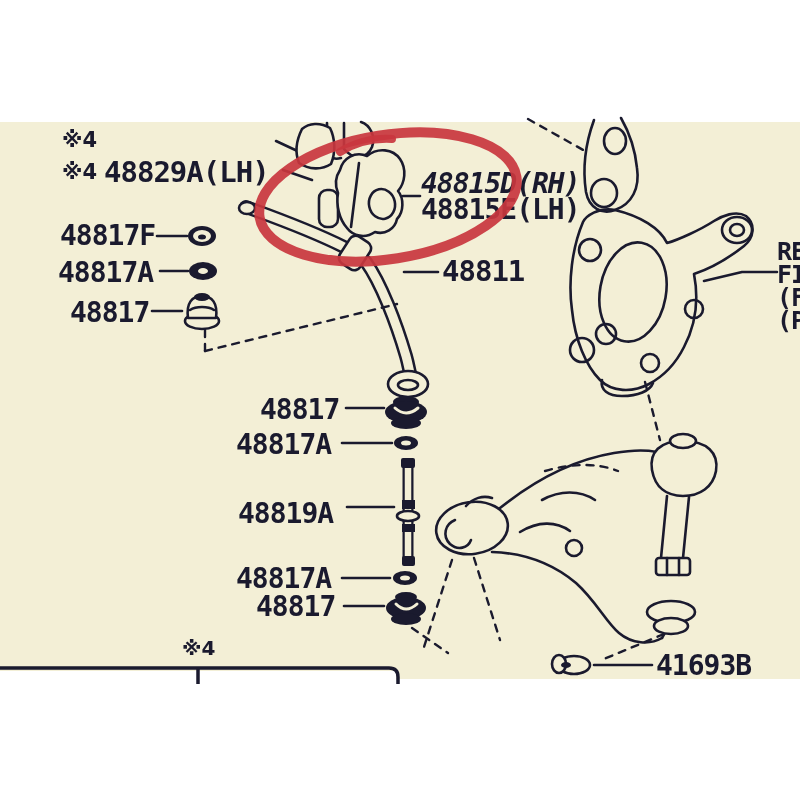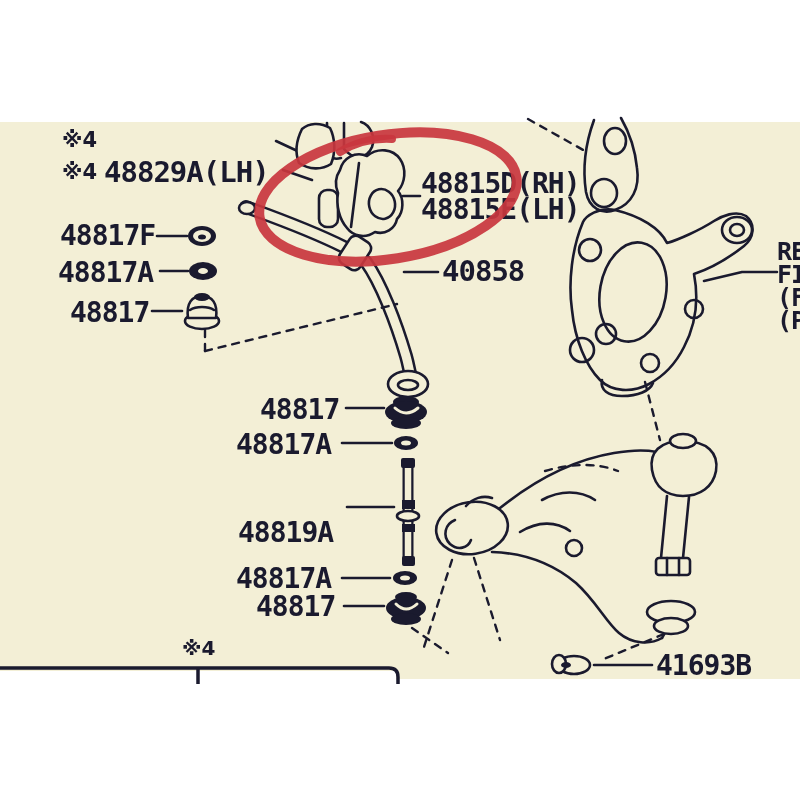--- a/index.html
+++ b/index.html
@@ -217,28 +217,28 @@
   </div>
   <div class="lblrow" style="left:62px;top:158px;">
     <span class="prefix">※4</span>
     <span class="num">48829A(LH)</span>
   </div>
 
   <div class="lbl" style="left:60px;top:222px;text-align:right;">48817F</div>
   <div class="lbl" style="left:58px;top:259px;">48817A</div>
   <div class="lbl" style="left:70px;top:299px;">48817</div>
 
-  <div class="lbl" style="left:421px;top:170px;">48815D(RH)</div>
+  <div class="lbl" style="left:421px;top:170px;font-style:italic;">48815D(RH)</div>
   <div class="lbl" style="left:421px;top:196px;">48815E(LH)</div>
 
-  <div class="lbl big" style="left:442px;top:257px;">40858</div>
+  <div class="lbl big" style="left:442px;top:257px;">48811</div>
 
   <div class="lbl" style="left:260px;top:396px;">48817</div>
   <div class="lbl" style="left:236px;top:431px;">48817A</div>
-  <div class="lbl" style="left:238px;top:519px;">48819A</div>
+  <div class="lbl" style="left:238px;top:500px;">48819A</div>
   <div class="lbl" style="left:236px;top:565px;">48817A</div>
   <div class="lbl" style="left:256px;top:593px;">48817</div>
 
   <div class="lbl" style="left:656px;top:652px;">41693B</div>
 
   <div class="lbl side" style="left:777px;top:239px;">RE</div>
   <div class="lbl side" style="left:777px;top:262px;">FI</div>
   <div class="lbl side" style="left:777px;top:285px;">(F</div>
   <div class="lbl side" style="left:777px;top:308px;">(P</div>
 

